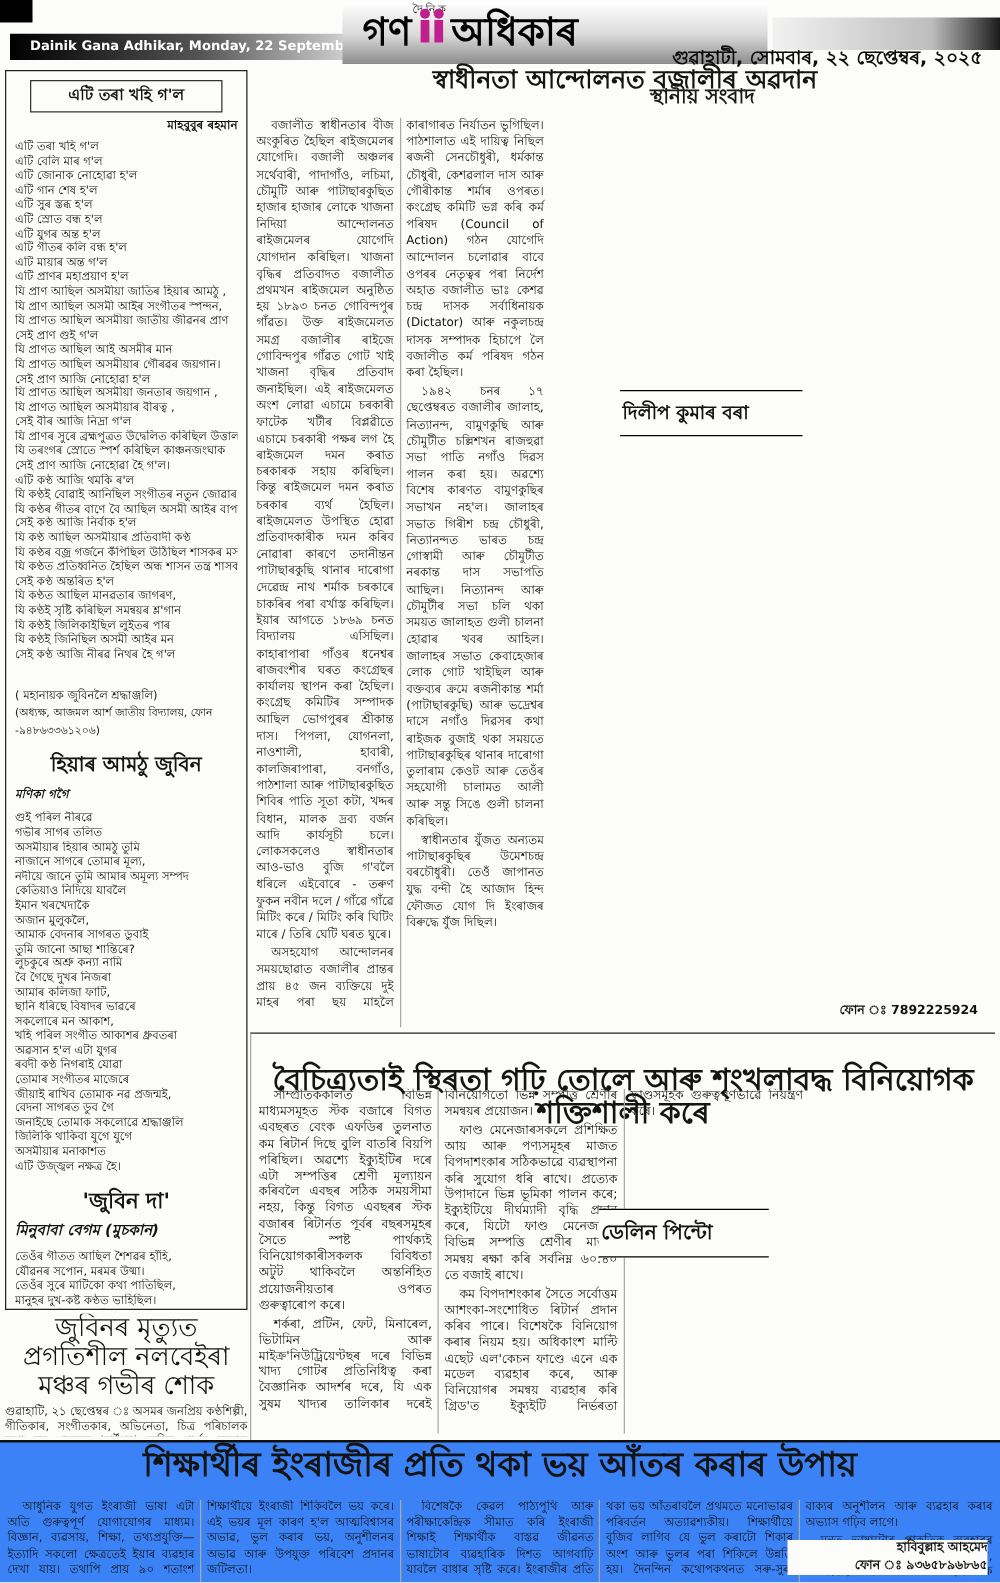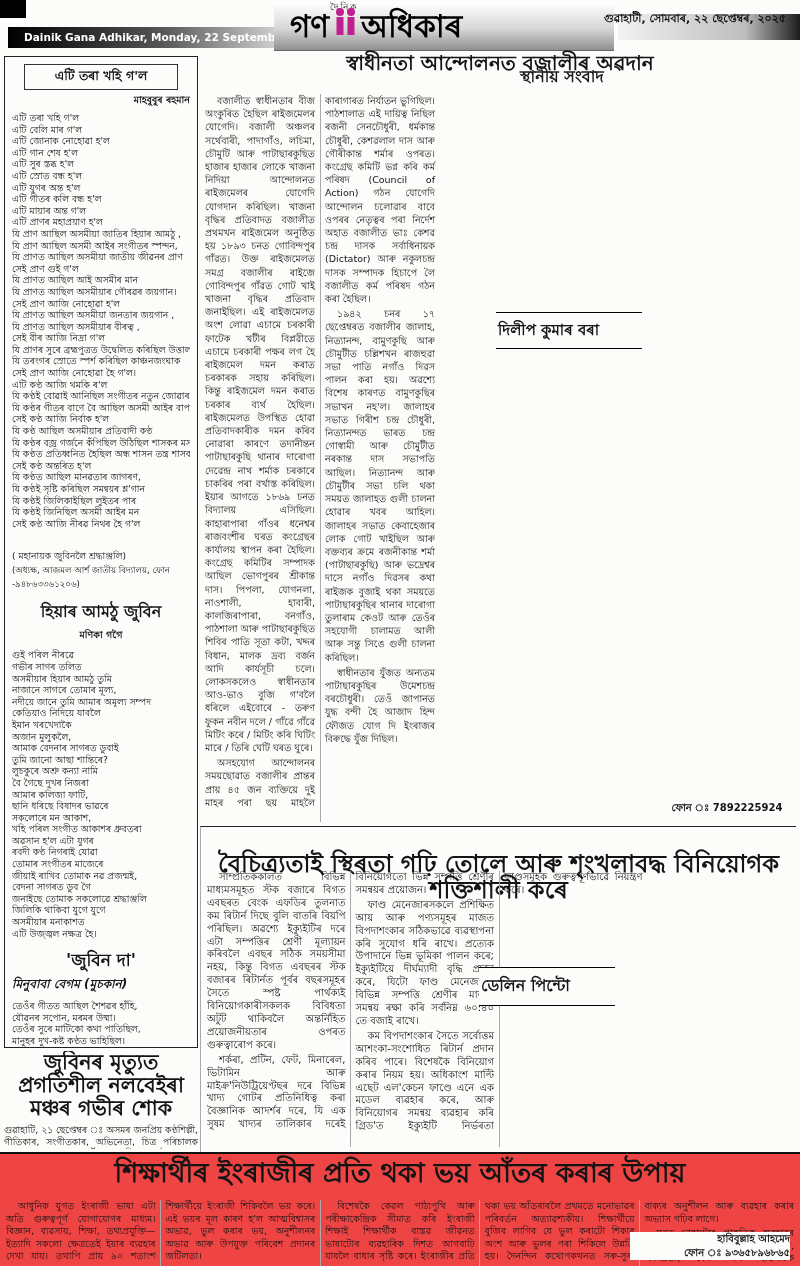--- a/index.html
+++ b/index.html
@@ -17,36 +17,36 @@
   .masthead-band{position:absolute;left:274px;top:2px;width:340px;height:48px;
     background:linear-gradient(180deg,#ffffff 0%,#d8d8d8 55%,#8f8f8f 100%);
     border-bottom:1px solid #666;}
   .masthead-prefix{position:absolute;left:330px;top:0px;font-size:9px;letter-spacing:2px;color:#222;}
   .masthead-title{position:absolute;left:290px;top:6px;display:flex;align-items:center;
     font-size:31px;font-weight:bold;color:#000;line-height:40px;}
   .people-icon{display:inline-block;margin:0 3px;}
   .masthead-section{position:absolute;left:520px;top:16px;font-size:16px;font-weight:bold;color:#1a1a1a;margin-top:48px;}
   .dateline-band{position:absolute;left:618px;top:14px;width:182px;height:26px;
     background:linear-gradient(90deg,#f2f2f2 0%,#bdbdbd 70%,#1c1c1c 100%);}
-  .dateline{position:absolute;right:14px;top:10px;font-size:11px;font-weight:bold;color:#0d0d0d;white-space:nowrap;}
+  .dateline{position:absolute;right:14px;top:34px;font-size:15px;font-weight:bold;color:#0d0d0d;white-space:nowrap;}
   
   .poem-box{position:absolute;left:4px;top:56px;width:194px;height:992px;border:1.5px solid #222;
     padding:5px 7px;box-sizing:border-box;overflow:hidden;background:#fcfcfa;}
   .poem-title-box{border:1px solid #333;margin:2px 12px 3px 12px;text-align:center;
     font-size:12.5px;font-weight:bold;padding:2px 0;}
   .poem-author{text-align:right;font-size:9.5px;font-weight:bold;margin:1px 0 4px 0;}
-  .poem-author-left{text-align:center;font-size:9.5px;font-weight:bold;margin:1px 0 6px 0;}
+  .poem-author-left{text-align:left;font-size:9.5px;font-weight:bold;margin:1px 0 6px 0;font-style:italic;}
   .poem-line{font-size:9.2px;line-height:11.6px;white-space:nowrap;overflow:hidden;}
   .poem-dedication{font-size:9.2px;margin-top:20px;}
   .poem-credit{font-size:8.6px;}
   .poem2-title{text-align:center;font-size:16px;font-weight:bold;margin:7px 0 2px 0;}
   .poem3-title{text-align:center;font-size:17px;font-weight:bold;margin:8px 0 0 0;}
   .poem3-author{text-align:left;font-size:12px;font-weight:bold;margin:0 0 5px 0;font-style:italic;}
   .left-news{position:absolute;left:4px;top:1051px;width:194px;height:98px;overflow:hidden;}
-  .left-news-headline{font-size:20.5px;font-weight:bold;line-height:1.12;text-align:center;margin-bottom:4px;}
+  .left-news-headline{font-size:20.5px;font-weight:normal;line-height:1.12;text-align:center;margin-bottom:4px;}
   .left-news-body{font-size:9.2px;line-height:11.8px;text-align:justify;}
   
   .main-headline{position:absolute;left:205px;top:52px;width:590px;text-align:center;
     font-size:20px;font-weight:bold;line-height:1.1;}
   .main-cols{position:absolute;left:205px;top:94px;width:590px;height:728px;
     column-count:5;column-gap:10px;column-rule:1px solid #a9a9a9;column-fill:auto;
     font-size:9.5px;line-height:13.2px;text-align:justify;overflow:hidden;}
   .para{text-indent:12px;margin:0 0 2px 0;}
   .byline-box{position:absolute;background:#fcfcfa;text-align:left;font-weight:bold;
     border-top:1.5px solid #000;border-bottom:1.5px solid #000;padding:5px 2px;margin-left:45px;}
@@ -56,21 +56,21 @@
   
   .finance{position:absolute;left:200px;top:826px;width:596px;height:326px;
     border-top:1.5px solid #222;border-left:1px solid #a9a9a9;box-sizing:border-box;}
   .finance-headline{text-align:center;font-size:24px;font-weight:bold;line-height:1.1;padding:4px 0 3px 0;margin-top:20px;}
   .finance-cols{position:absolute;left:6px;top:44px;width:584px;height:276px;
     column-count:4;column-gap:10px;column-rule:1px solid #a9a9a9;column-fill:auto;
     font-size:10px;line-height:12.9px;text-align:justify;overflow:hidden;}
   .byline-fin{left:233px;top:140px;width:132px;font-size:16px;}
   
   .bottom{position:absolute;left:0px;top:1152px;width:800px;height:114px;
-    border-top:2px solid #111;box-sizing:border-box;background:#ef4444;}
+    border-top:2px solid #111;box-sizing:border-box;background:#3b82f6;}
   .bottom-headline{text-align:center;font-size:27px;font-weight:bold;line-height:1.1;padding:4px 0 6px 0;}
   .bottom-cols{position:absolute;left:6px;top:46px;width:788px;height:68px;
     column-count:5;column-gap:10px;column-rule:1px solid #a9a9a9;column-fill:auto;
     font-size:9.3px;line-height:12.6px;text-align:justify;overflow:hidden;}
   .bottom-signature{position:absolute;right:10px;top:78px;width:160px;text-align:right;
     font-size:10px;font-weight:bold;background:#fcfcfa;line-height:14px;}
 </style>
 </head>
 <body>
 

